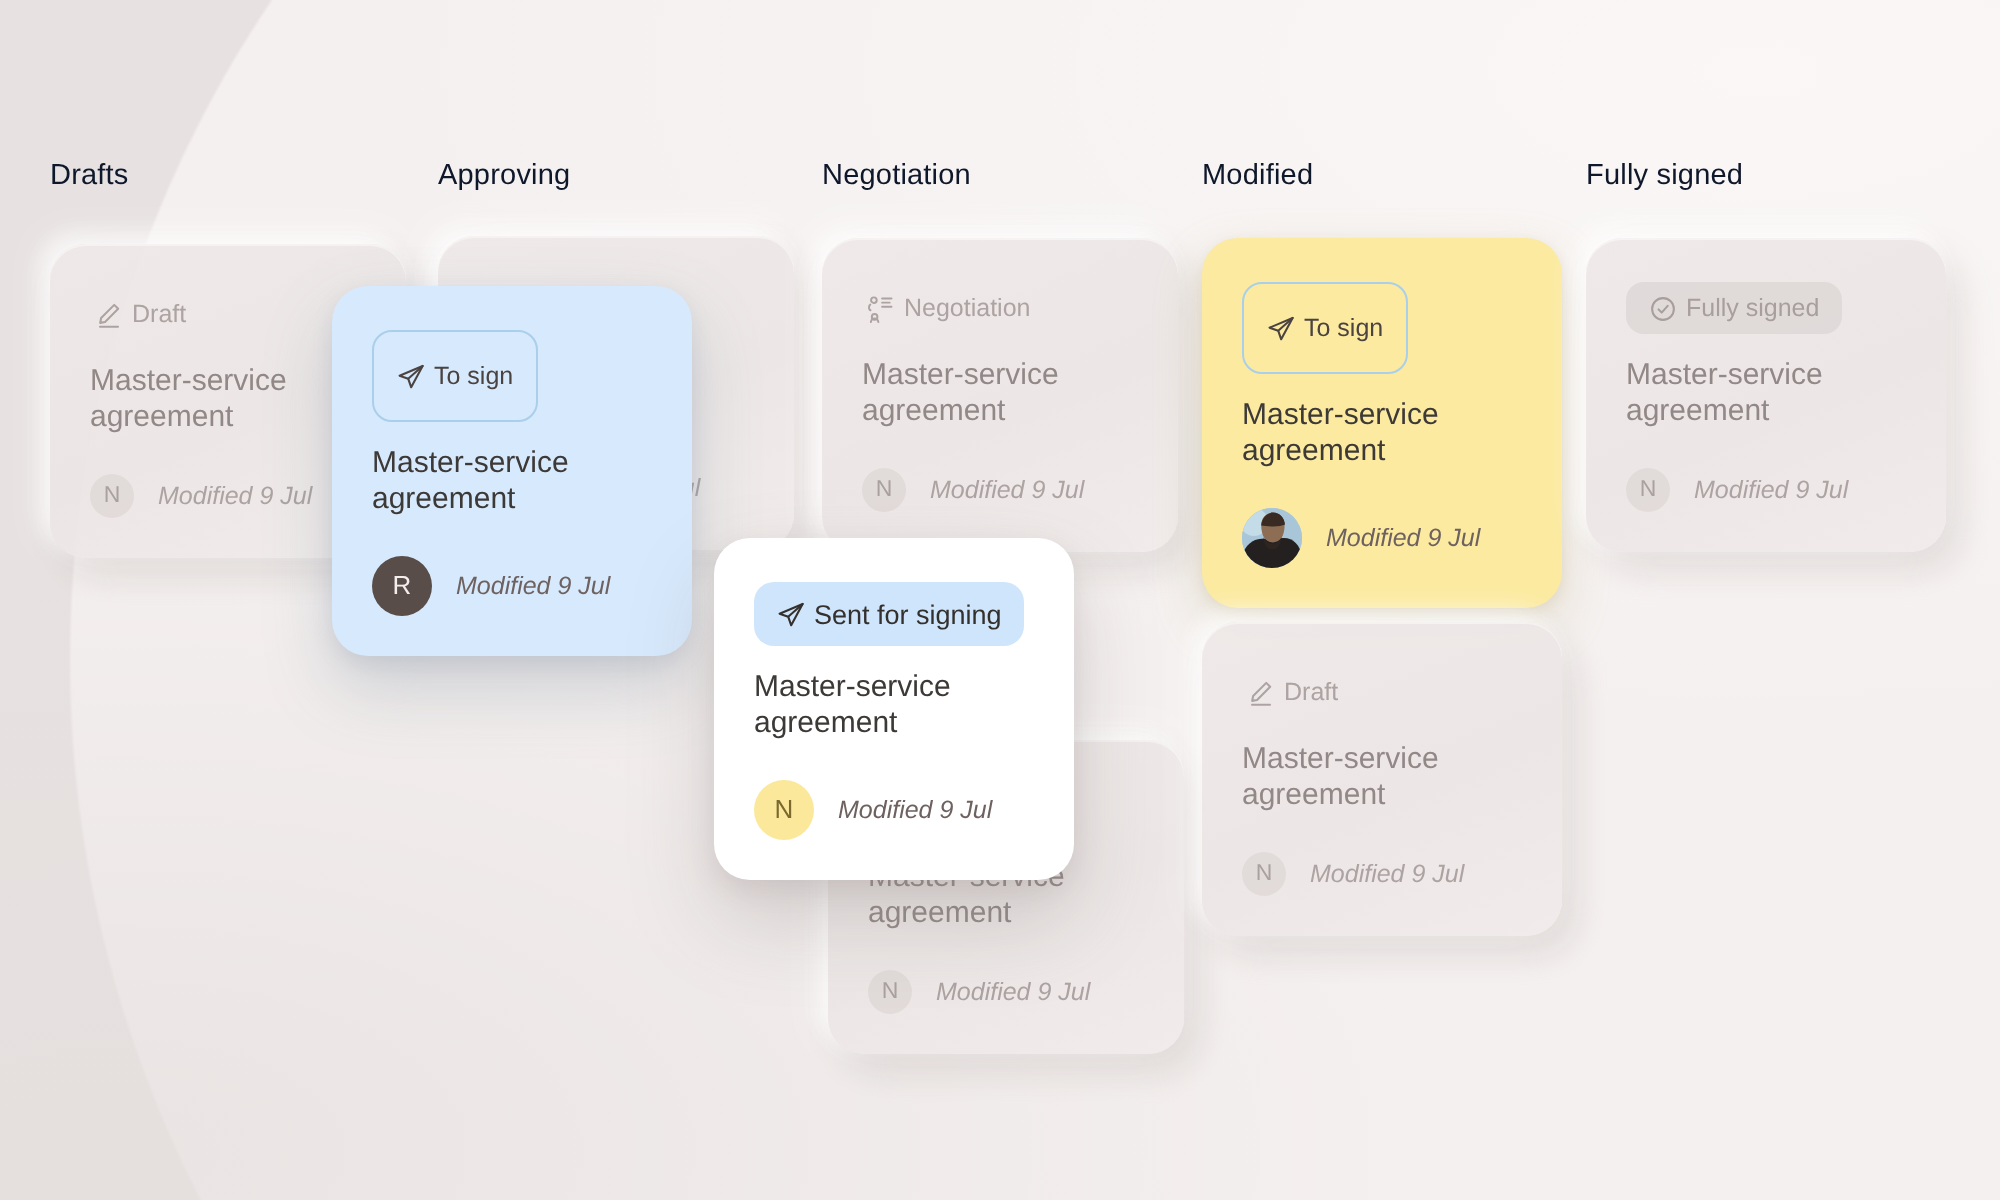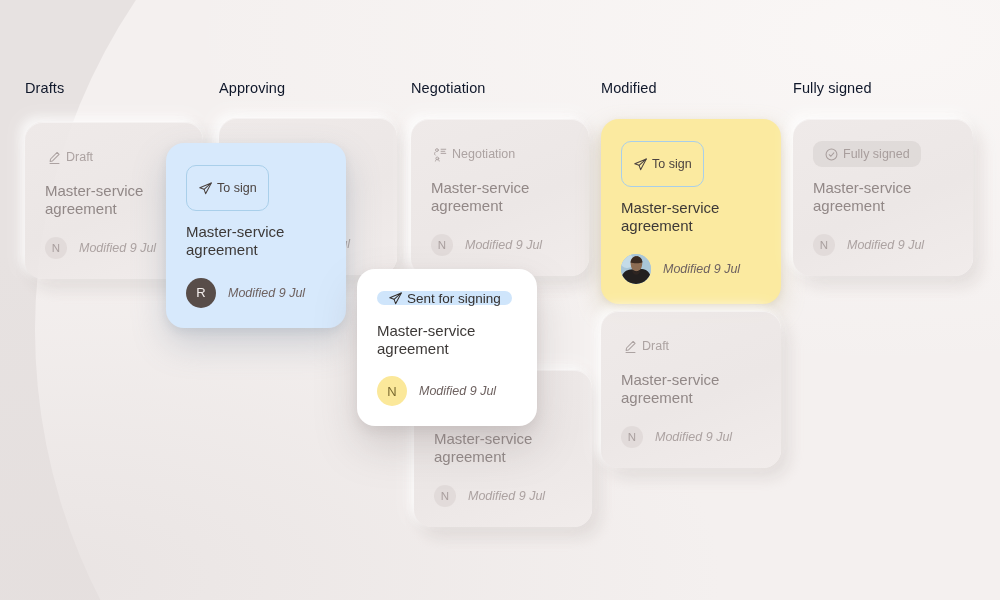--- a/index.html
+++ b/index.html
@@ -131,21 +131,21 @@
   .badge.badge-outline-blue {
     background: transparent;
     border: 1px solid #a9cfea;
     color: #4b4340;
     border-radius: 10px;
     height: 46px;
   }
   .badge.badge-fill-blue {
     background: #cfe5fb;
     color: #34302e;
-    height: 14px;
+    height: 32px;
     border-radius: 10px;
     font-size: 13.5px;
   }
 
   .badge-icon {
     display: inline-flex;
     align-items: center;
     justify-content: center;
     width: 15px;
     height: 15px;

